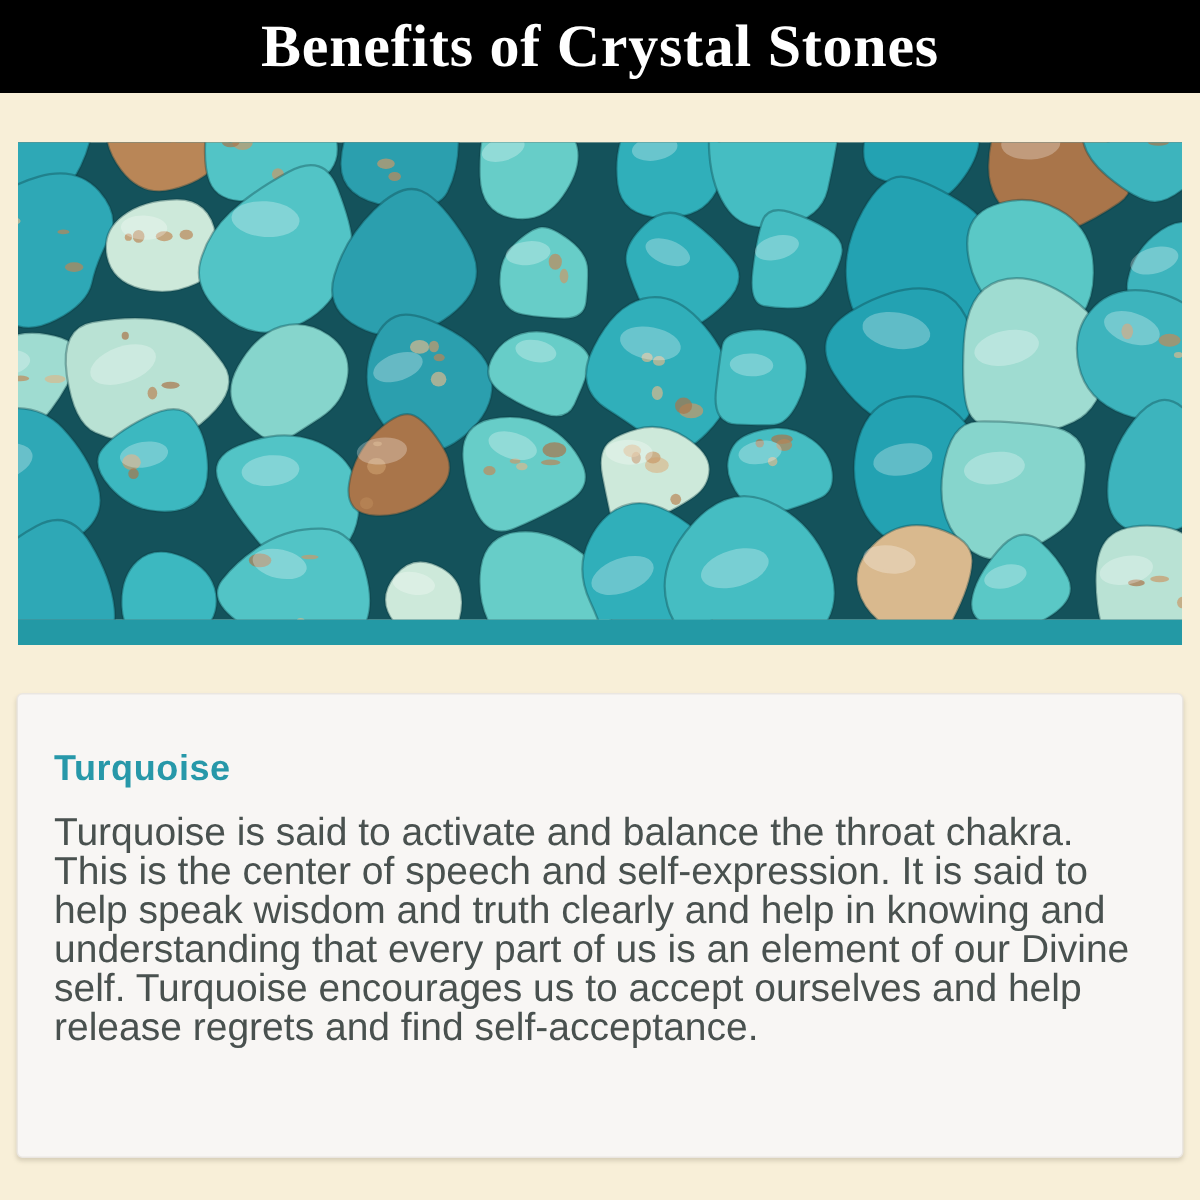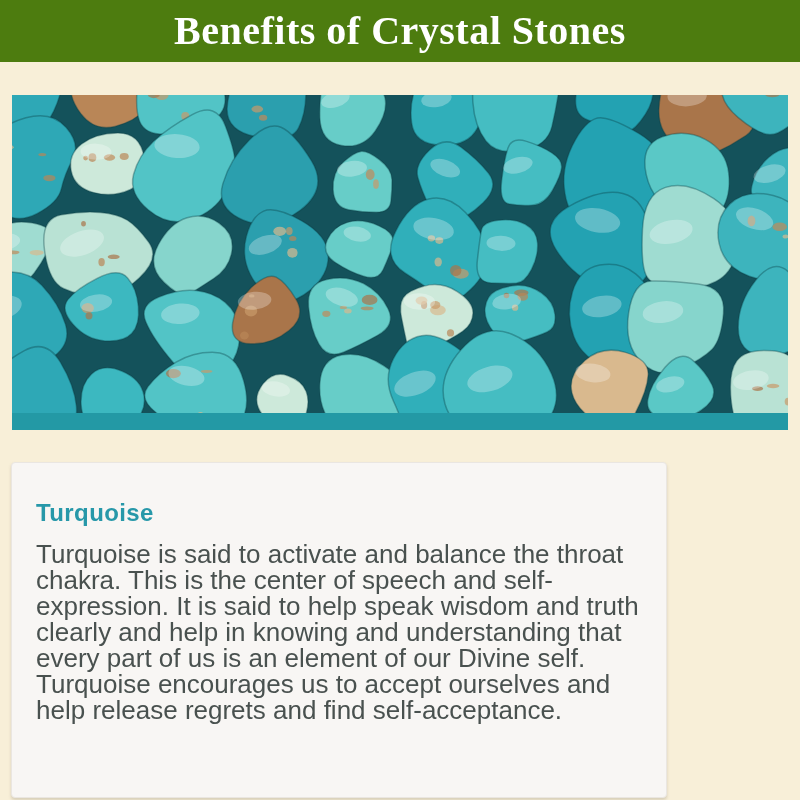--- a/index.html
+++ b/index.html
@@ -4,42 +4,42 @@
 <style>
   html,body{margin:0;padding:0;}
   body{
     width:800px;height:800px;
     background:#f8efd8;
     font-family:"Liberation Sans",sans-serif;
     overflow:hidden;
   }
   .header{
     height:62px;
-    background:#4d7c0f;
+    background:#000000;
     display:flex;align-items:center;justify-content:center;
   }
   .page-title{
     margin:0;
     font-family:"Liberation Serif",serif;
     font-weight:700;
     font-size:40px;
     color:#ffffff;
     letter-spacing:0.5px;
     line-height:1;
   }
   .hero{
     margin:33px 12px 0 12px;
     width:776px;
   }
   .hero svg{display:block;width:776px;height:318px;background:#14525b;}
   .hero-bar{height:17px;background:#2399a5;}
   .card{
     box-sizing:border-box;
     margin:32px 11px 0 11px;
-    width:656px;
+    width:778px;
     min-height:288px;
     background:#f8f6f4;
     border:1px solid #eae6e1;
     border-radius:4px;
     box-shadow:0 2px 3px rgba(120,110,90,0.25);
     padding:36px 24px 74px 24px;
   }
   .stone-heading{
     margin:0 0 14px 0;
     font-size:24px;

